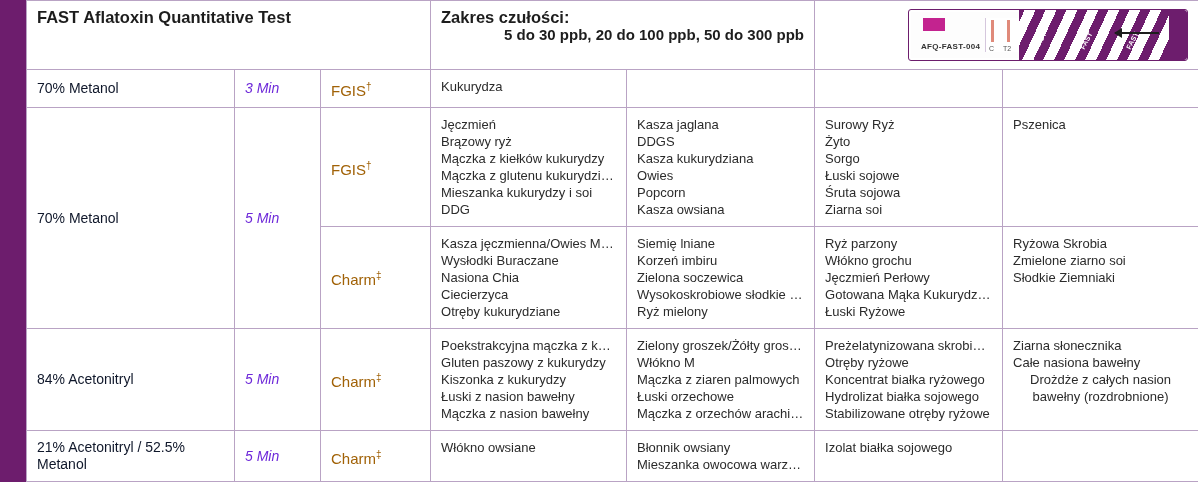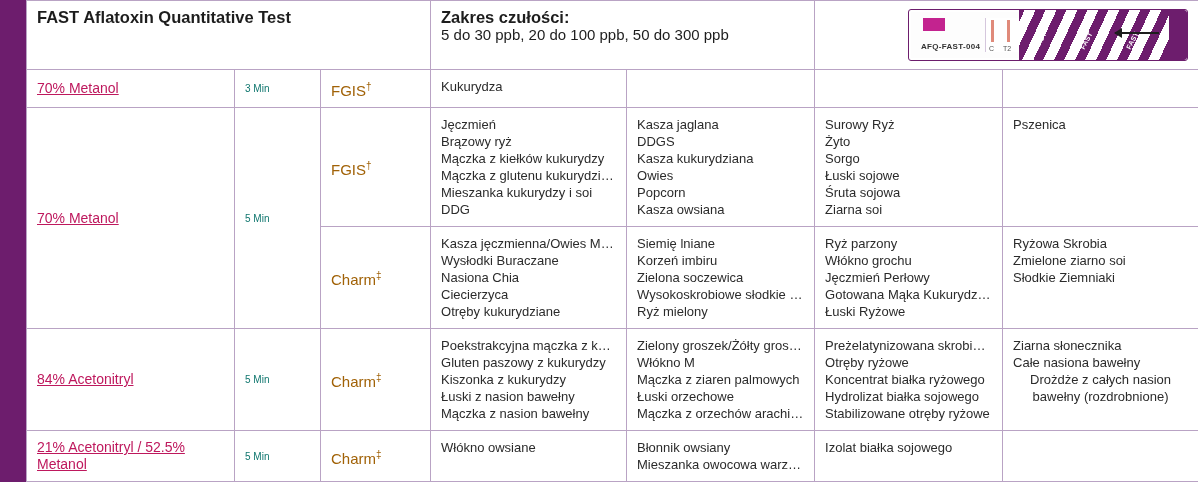--- a/index.html
+++ b/index.html
@@ -60,21 +60,22 @@
     line-height: 22px;
     color: #1d1d1d;
     margin-top: 32px;
   }
   .hdr-sens .s-title {
     font-size: 16.5px;
     font-weight: bold;
   }
   .hdr-sens .s-sub {
     font-size: 15px;
-    font-weight: normal;
+    font-weight: bold;
+    text-align: right;
   }
   .hdr-img {
     padding: 4px 8px 4px 0;
     text-align: right;
   }
   
   .strip {
     position: relative;
     display: inline-block;
     width: 280px;
@@ -166,22 +167,22 @@
   .strip .arrow:before {
     content: "";
     position: absolute;
     left: -1px; top: -4px;
     border-top: 5px solid transparent;
     border-bottom: 5px solid transparent;
     border-right: 8px solid #1d1d1d;
   }
   
   .lines div { white-space: nowrap; overflow: hidden; text-overflow: ellipsis; }
-  .method { font-size: 14px; color: #be185d; text-decoration: underline; }
-  .time { font-size: 10px; color: #0f766e; }
+  .method { font-size: 14px; color: #0f172a; }
+  .time { font-size: 14px; color: #6d28d9; font-style: italic; }
   .scheme { font-size: 15px; color: #a16207; }
   .mid { vertical-align: middle !important; }
   .sup { font-size: 10px; vertical-align: super; }
   .row-h1 td { height: 28px; }
 </style>
 </head>
 <body>
 
 <div id="page">
 

